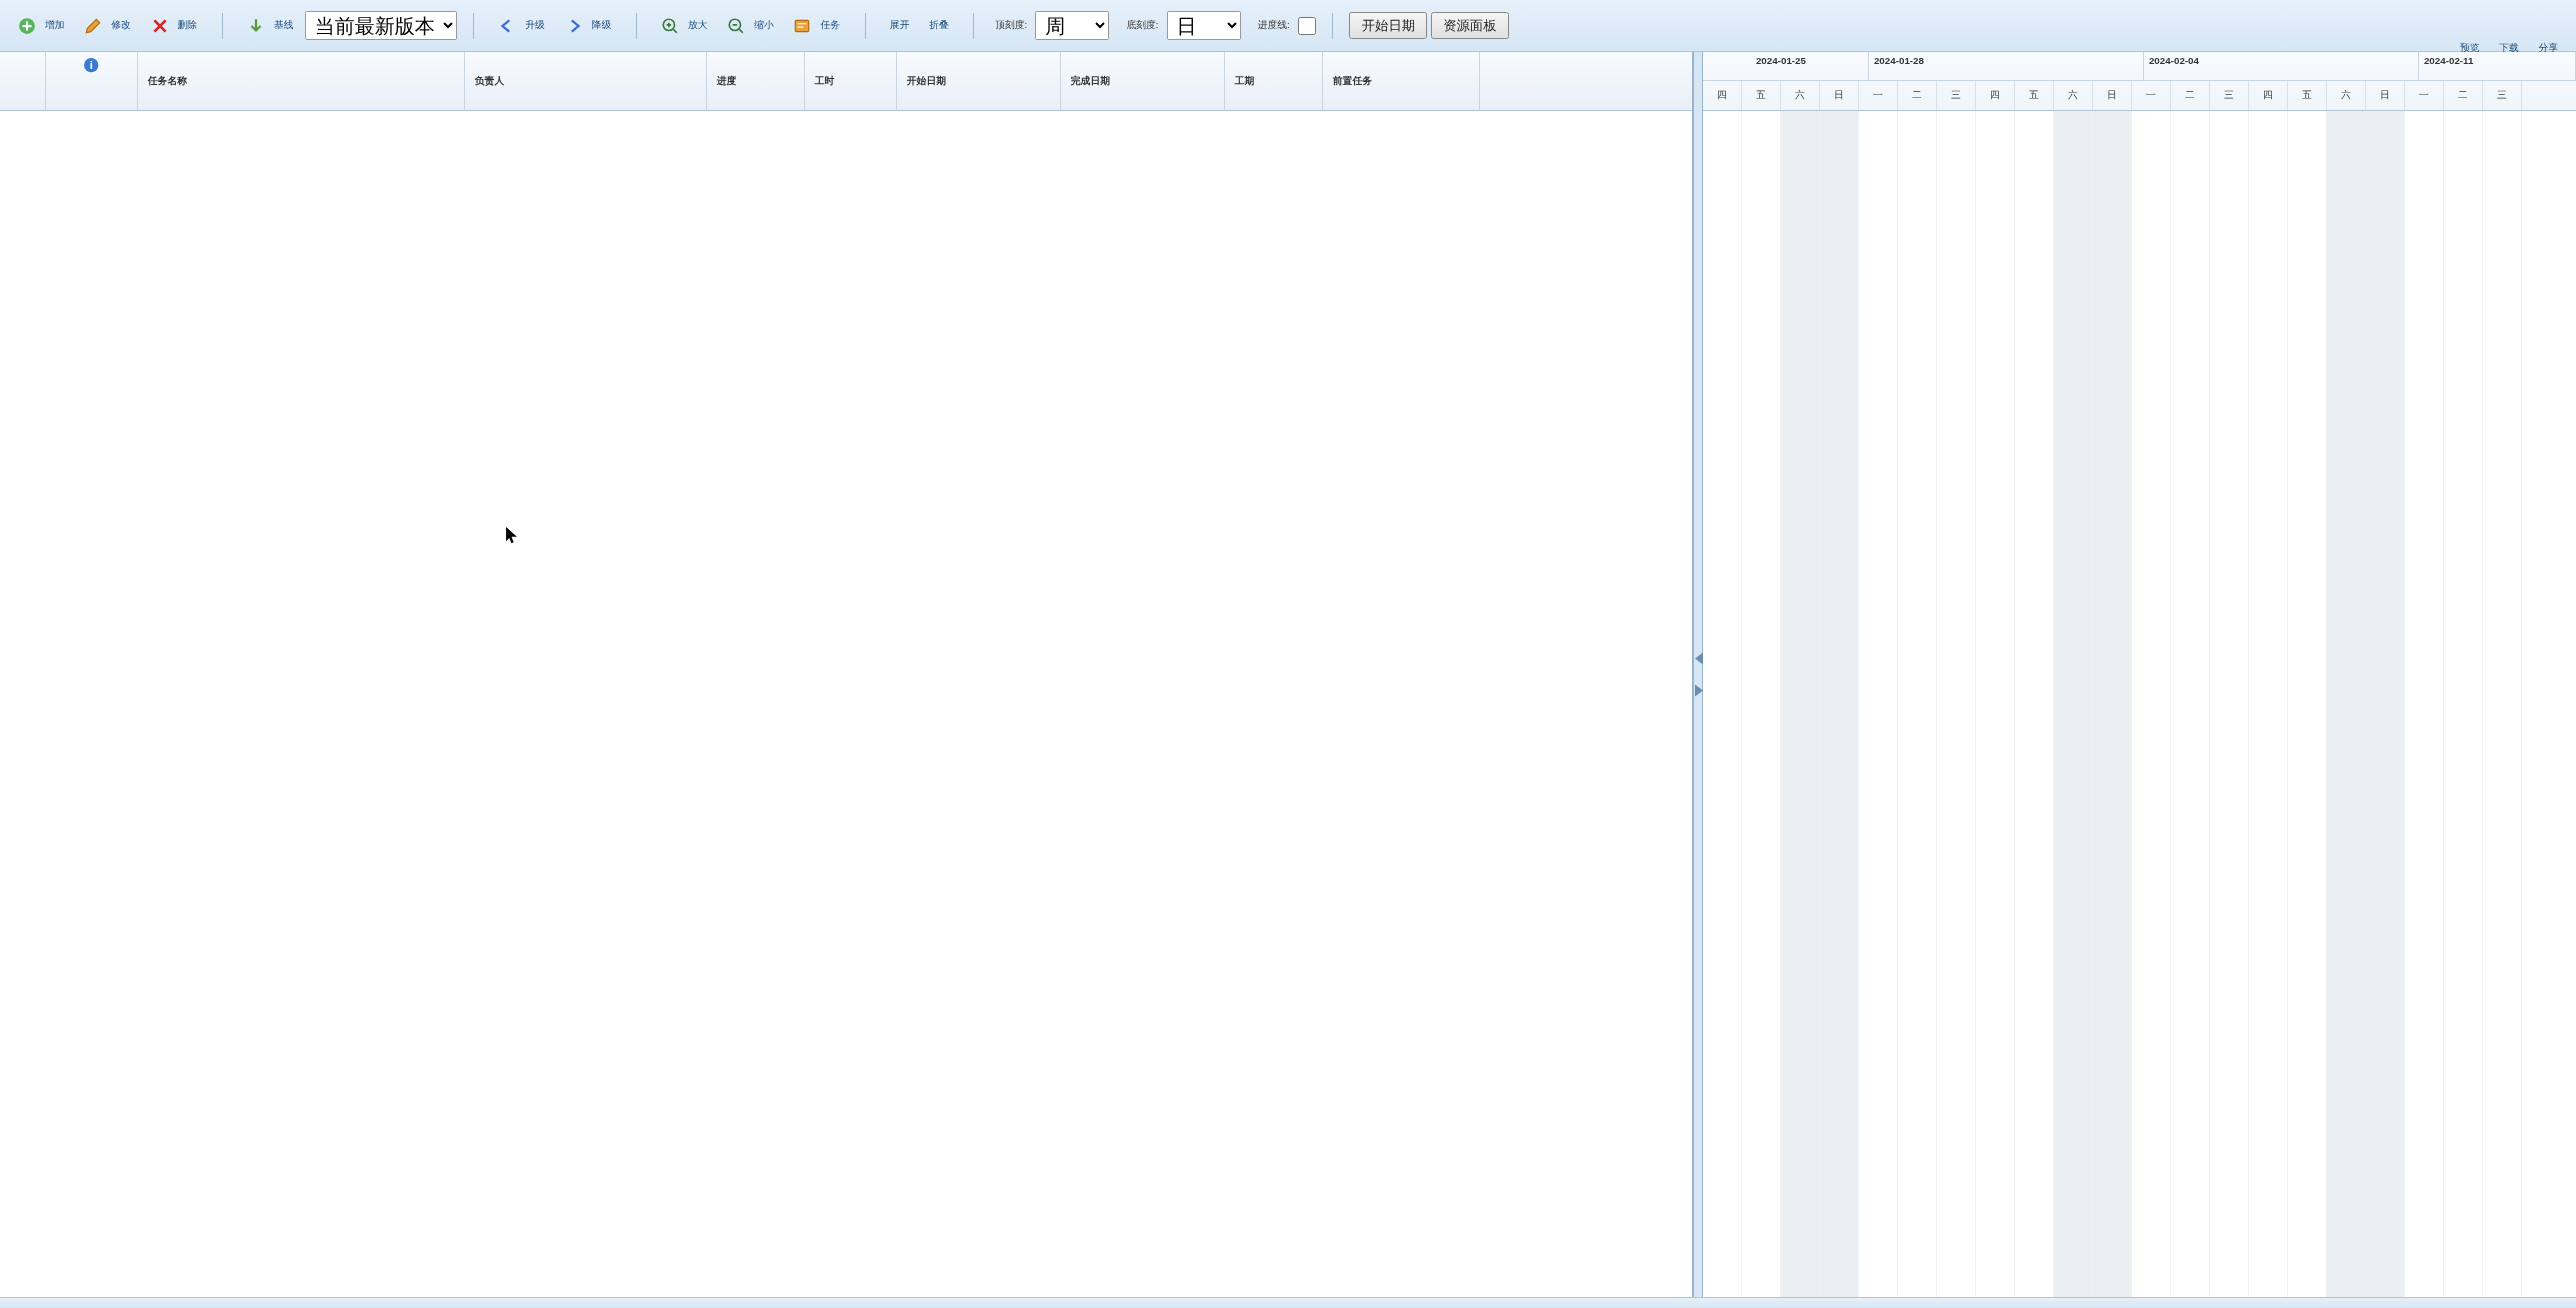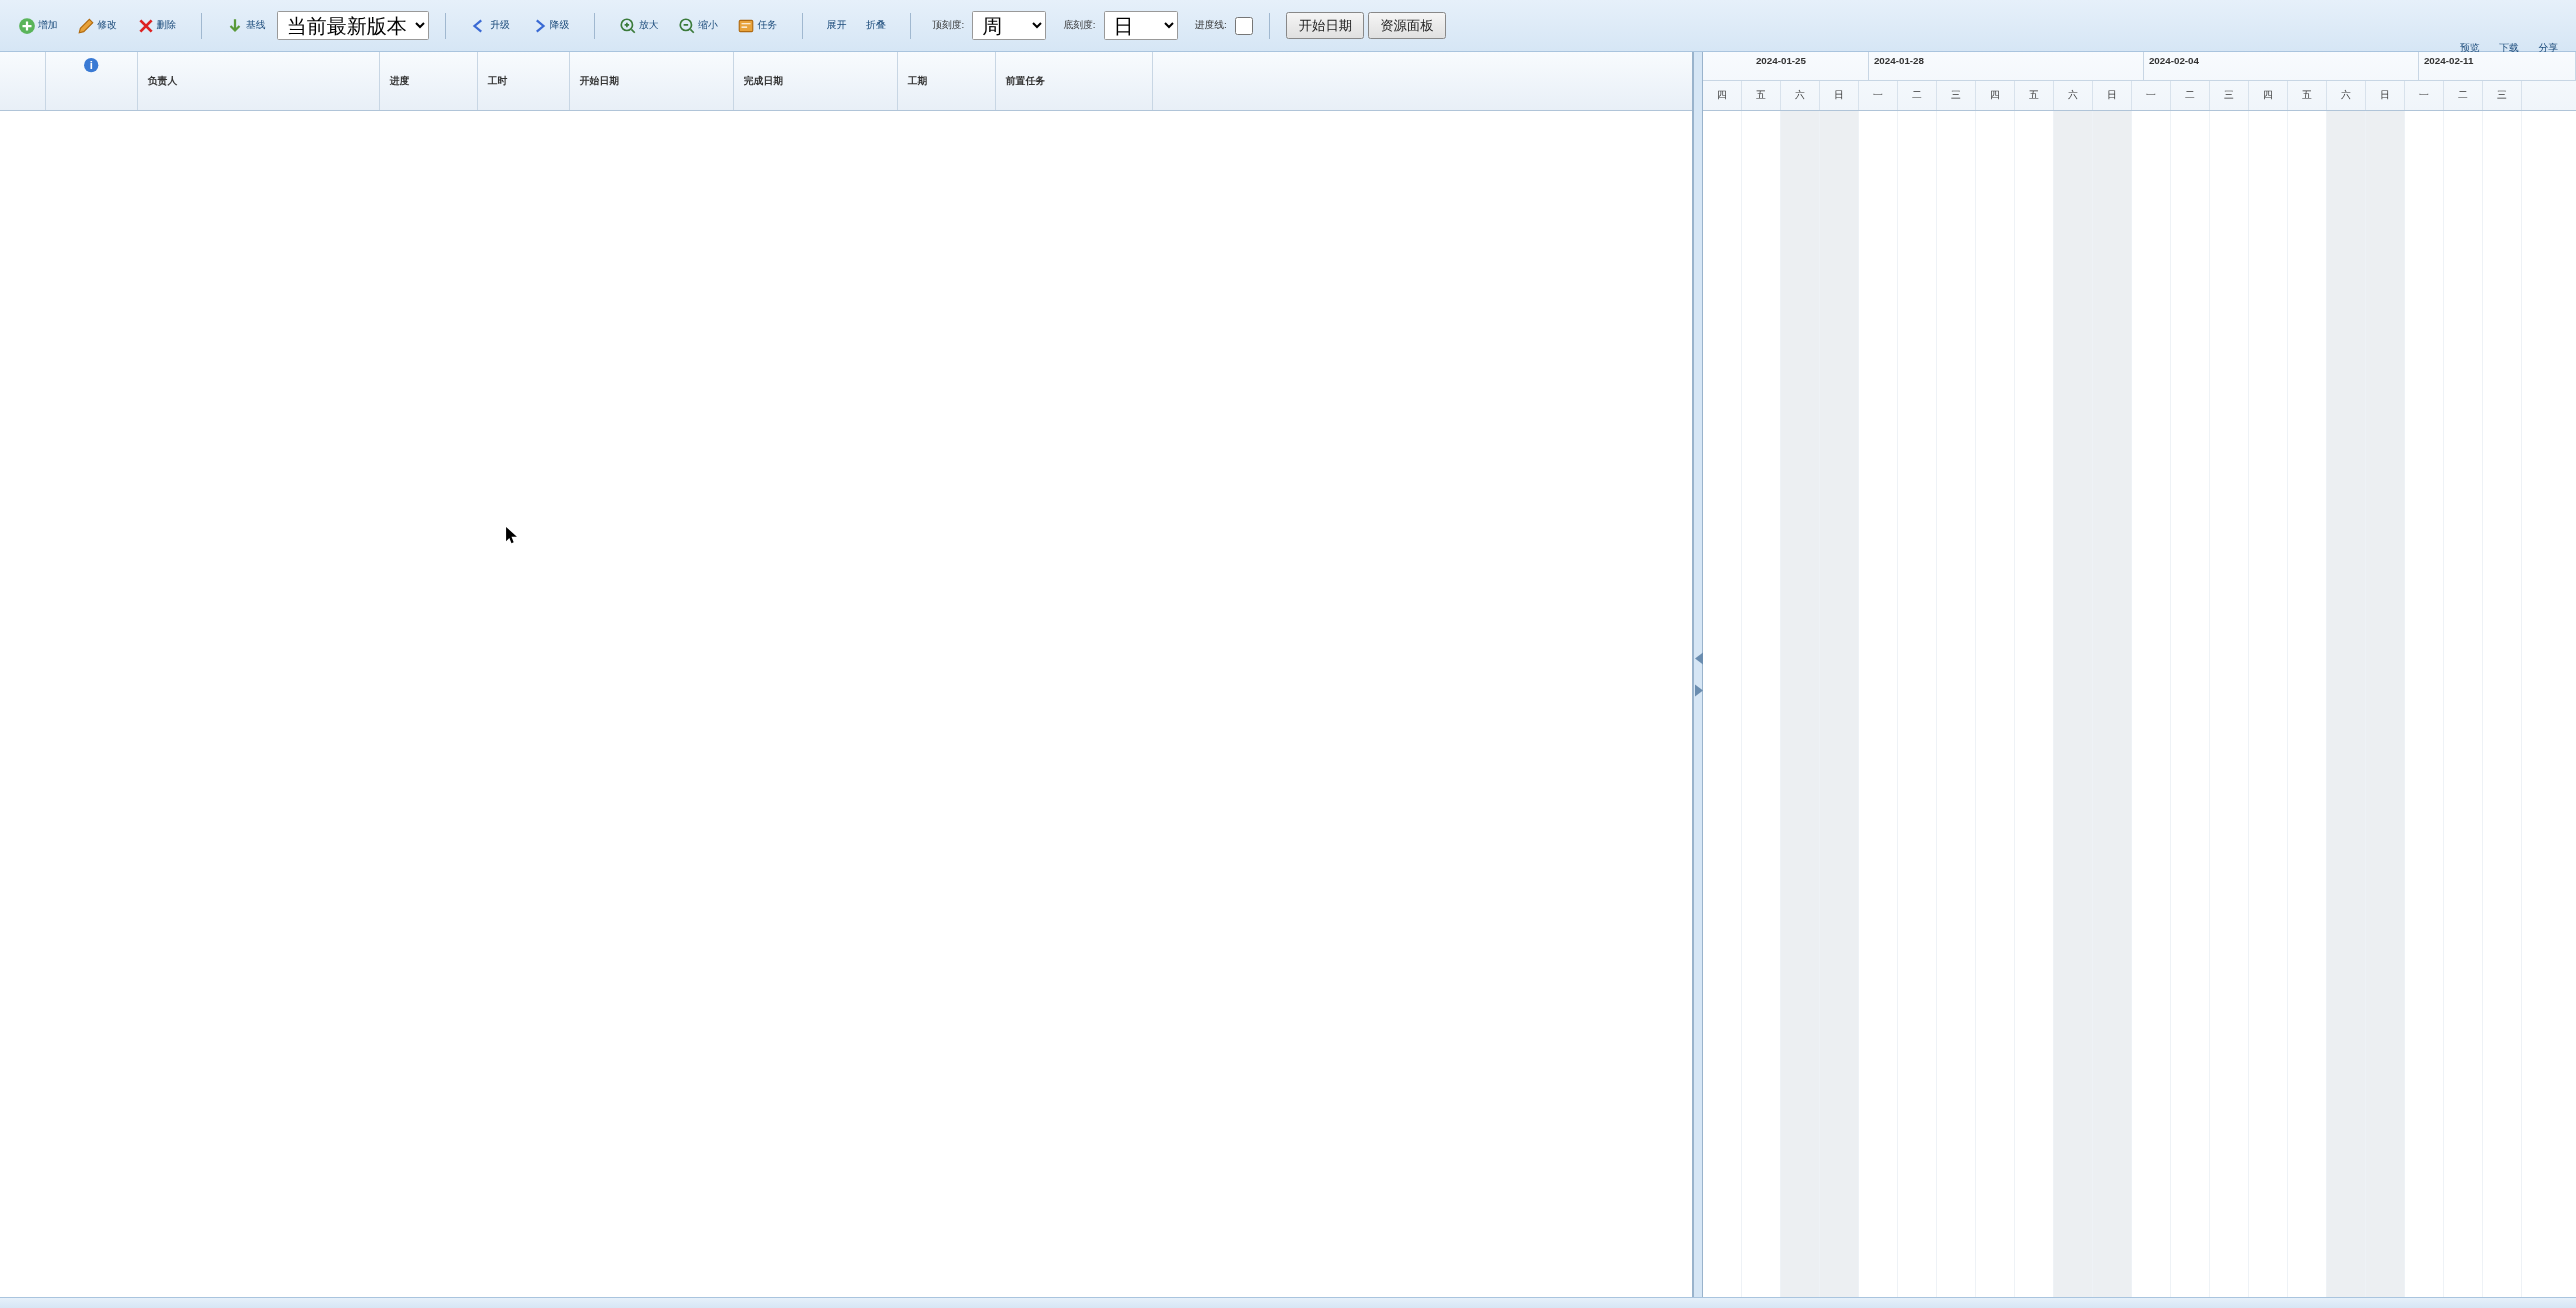--- a/index.html
+++ b/index.html
@@ -11,21 +11,21 @@
   background: linear-gradient(#e6f0fa, #d6e6f5);
   border-bottom: 0.8px solid #a9c4de;
   display: flex;
   align-items: center;
   padding: 0 9.8px;
   gap: 3.3px;
 }
 .tb-btn {
   display: inline-flex;
   align-items: center;
-  gap: 2px;
+  gap: 9px;
   padding: 3.3px 8.2px;
   cursor: pointer;
   color: #1a4a7a;
   border-radius: 1.6px;
 }
 .tb-sep { width: 0.8px; height: 26px; background: #a0b8d0; margin: 0 13px; }
 .tb-label { color: #333; padding: 0 4.9px; }
 .tb-select {
   font-size: 20px;
   padding: 1.6px 4.9px;
@@ -263,20 +263,21 @@
       <div class="grid-header">
         <div class="gh-cell gh-row"></div>
         <div class="gh-cell gh-info info-icon-cell">
           <span class="icon" style="width:16.4px;height:16.4px;">
             <svg viewBox="0 0 16 16" style="font-size:12px">
                 <circle cx="8" cy="8" r="7" fill="#3a7ad4"></circle>
                 <text x="8" y="12" text-anchor="middle" fill="#fff" font-size="11" font-weight="bold">i</text>
               </svg>
           </span>
         </div>
+        <div class="gh-cell gh-name">任务名称</div>
         <div class="gh-cell gh-owner">负责人</div>
         <div class="gh-cell gh-prog">进度</div>
         <div class="gh-cell gh-hours">工时</div>
         <div class="gh-cell gh-start">开始日期</div>
         <div class="gh-cell gh-end">完成日期</div>
         <div class="gh-cell gh-dur">工期</div>
         <div class="gh-cell gh-pred">前置任务</div>
       </div>
       <div class="grid-body">
         <span class="cursor" style="left:505px;top:415px;">

